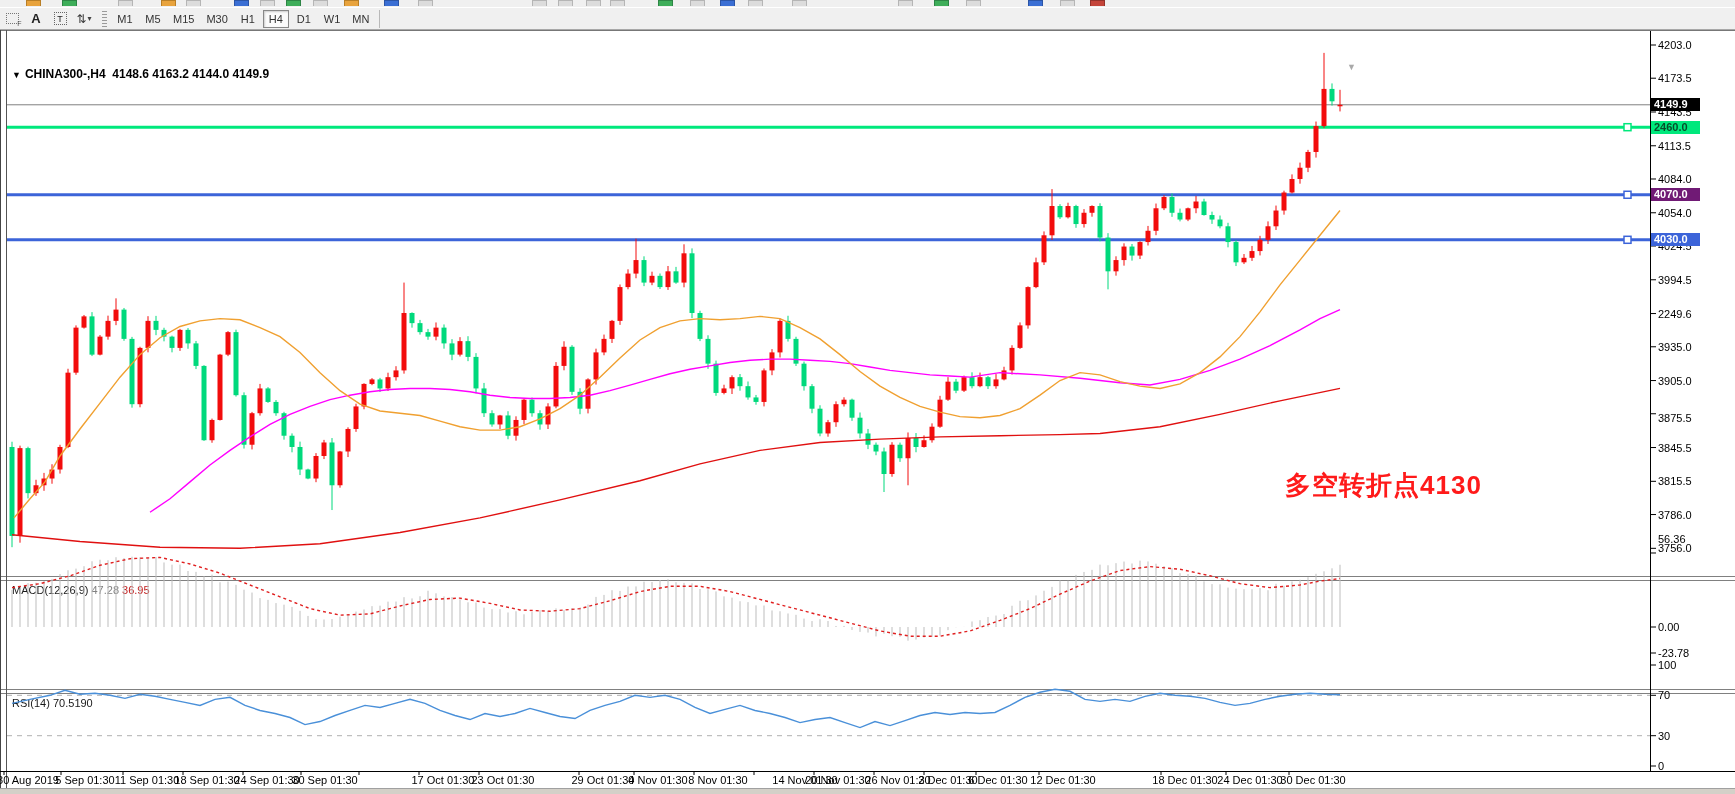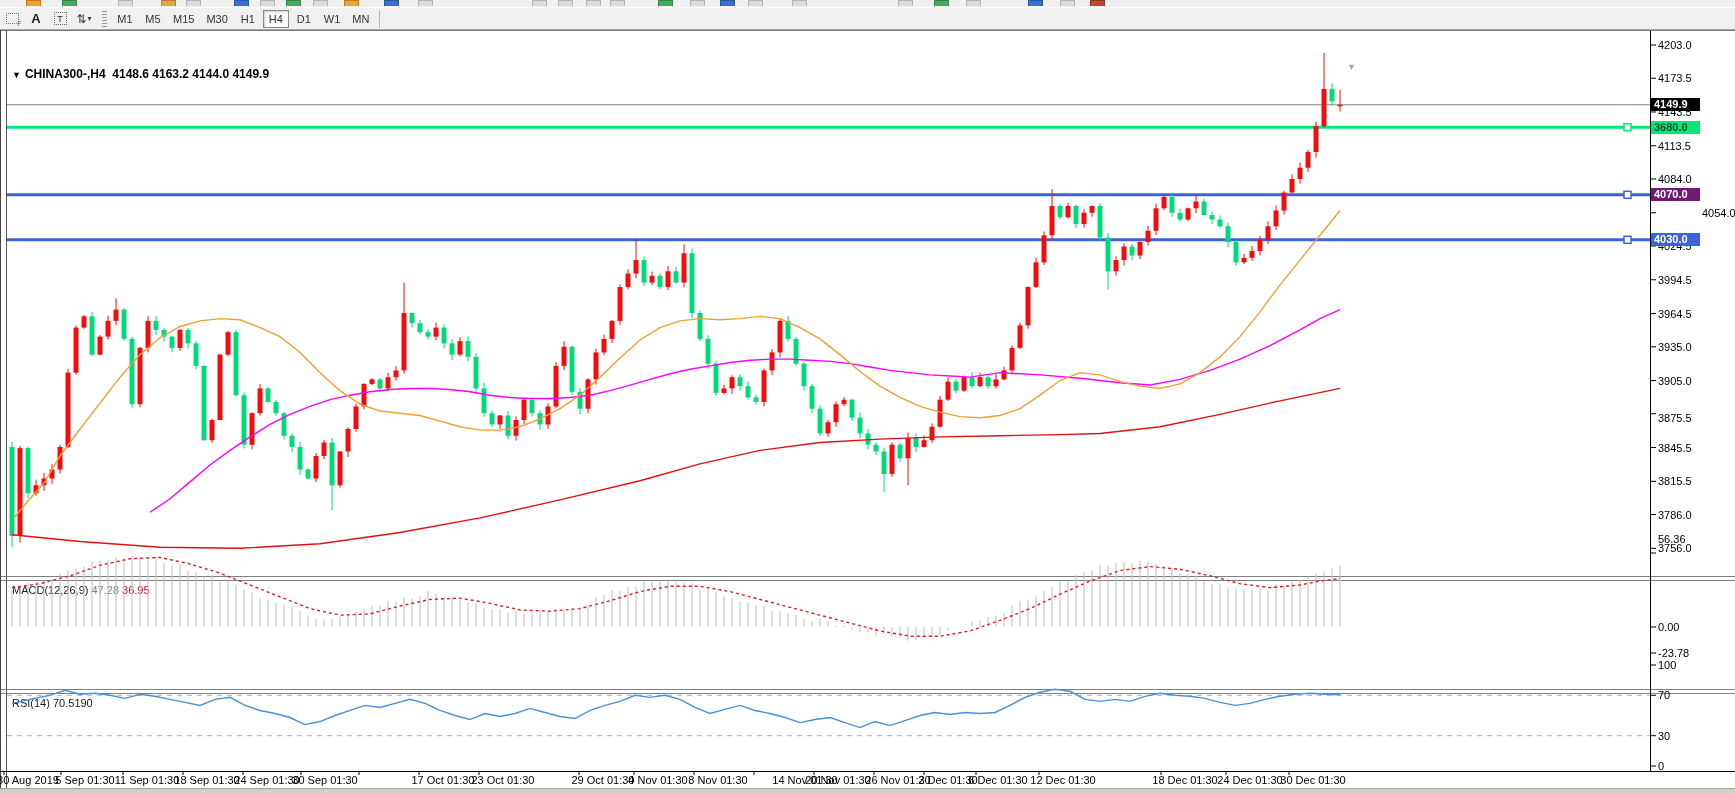--- a/index.html
+++ b/index.html
@@ -124,20 +124,21 @@
   </div>
   <div class="shift-marker">▼</div>
   <div class="panel-label" style="top:554px">
     <span>MACD(12,26,9)</span>&nbsp;<span style="color:#808080">47.28</span>&nbsp;<span style="color:#c22020">36.95</span>
   </div>
   <div class="panel-label" style="top:667px">
     <span>RSI(14)</span>&nbsp;<span>70.5190</span>
   </div>
   <div class="separator" style="top:546px"></div>
   <div class="separator" style="top:659px"></div>
+  <div class="annotation" style="left: 1285px; top: 438px; color: rgb(255, 26, 26);">多空转折点4130</div>
 </div>
 
 <svg id="plot" width="1735" height="794">
     <g>
       <line x1="0" y1="30.5" x2="1735" y2="30.5" stroke="#777" stroke-width="1"></line>
       <line x1="0.5" y1="30" x2="0.5" y2="788" stroke="#444" stroke-width="1"></line>
       <line x1="6.5" y1="30" x2="6.5" y2="788" stroke="#555" stroke-width="1"></line>
       <line x1="1650.5" y1="31" x2="1650.5" y2="771" stroke="#000" stroke-width="1"></line>
       <line x1="0" y1="771.5" x2="1735" y2="771.5" stroke="#000" stroke-width="1"></line>
     </g>
@@ -719,40 +720,40 @@
       <line x1="1289" y1="771" x2="1289" y2="775" stroke="#000" stroke-width="1"></line>
     </g>
   </svg>
 
 <div id="axis-labels">
     <div class="price-tick" style="top: 39px;">4203.0</div>
     <div class="price-tick" style="top: 72.217px;">4173.5</div>
     <div class="price-tick" style="top: 105.997px;">4143.5</div>
     <div class="price-tick" style="top: 139.777px;">4113.5</div>
     <div class="price-tick" style="top: 172.994px;">4084.0</div>
-    <div class="price-tick" style="top: 206.774px; margin-left: 44px;">4054.0</div>
+    <div class="price-tick" style="top: 206.774px;">4054.0</div>
     <div class="price-tick" style="top: 239.991px;">4024.5</div>
     <div class="price-tick" style="top: 273.771px;">3994.5</div>
-    <div class="price-tick" style="top: 307.551px;">3964.5</div>
+    <div class="price-tick" style="top: 307.551px;">2249.6</div>
     <div class="price-tick" style="top: 340.768px;">3935.0</div>
     <div class="price-tick" style="top: 374.548px;">3905.0</div>
     <div class="price-tick" style="top: 412px;">3875.5</div>
     <div class="price-tick" style="top: 441.545px;">3845.5</div>
     <div class="price-tick" style="top: 475.325px;">3815.5</div>
     <div class="price-tick" style="top: 508.542px;">3786.0</div>
     <div class="price-tick" style="top: 542.322px;">3756.0</div>
     <div class="sub-tick" style="top: 533px;">56.36</div>
     <div class="sub-tick" style="top: 621px;">0.00</div>
     <div class="sub-tick" style="top: 647px;">-23.78</div>
     <div class="sub-tick" style="top: 659px;">100</div>
     <div class="sub-tick" style="top: 689.3px;">70</div>
     <div class="sub-tick" style="top: 729.7px;">30</div>
     <div class="sub-tick" style="top: 760px;">0</div>
     <div class="axis-box" style="top: 98.2906px; background: rgb(0, 0, 0); color: rgb(255, 255, 255);">4149.9</div>
-    <div class="axis-box" style="top: 120.698px; background: rgb(0, 232, 124); color: rgb(7, 77, 42);">3680.0</div>
+    <div class="axis-box" style="top: 120.698px; background: rgb(0, 232, 124); color: rgb(7, 77, 42);">2460.0</div>
     <div class="axis-box" style="top: 188.258px; background: #701a75; color: rgb(255, 255, 255);">4070.0</div>
     <div class="axis-box" style="top: 233.298px; background: rgb(60, 100, 217); color: rgb(255, 255, 255);">4030.0</div>
   </div>
 <div id="date-labels">
     <div class="date-label" style="left: 28px;">30 Aug 2019</div>
     <div class="date-label" style="left: 85px;">5 Sep 01:30</div>
     <div class="date-label" style="left: 147px;">11 Sep 01:30</div>
     <div class="date-label" style="left: 207px;">18 Sep 01:30</div>
     <div class="date-label" style="left: 267px;">24 Sep 01:30</div>
     <div class="date-label" style="left: 325px;">30 Sep 01:30</div>

